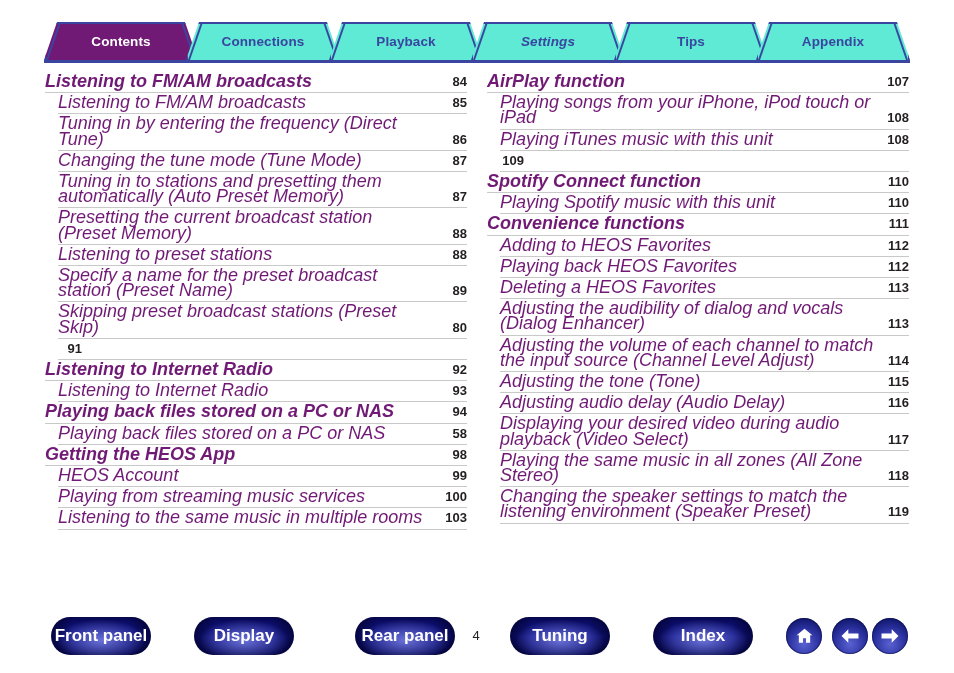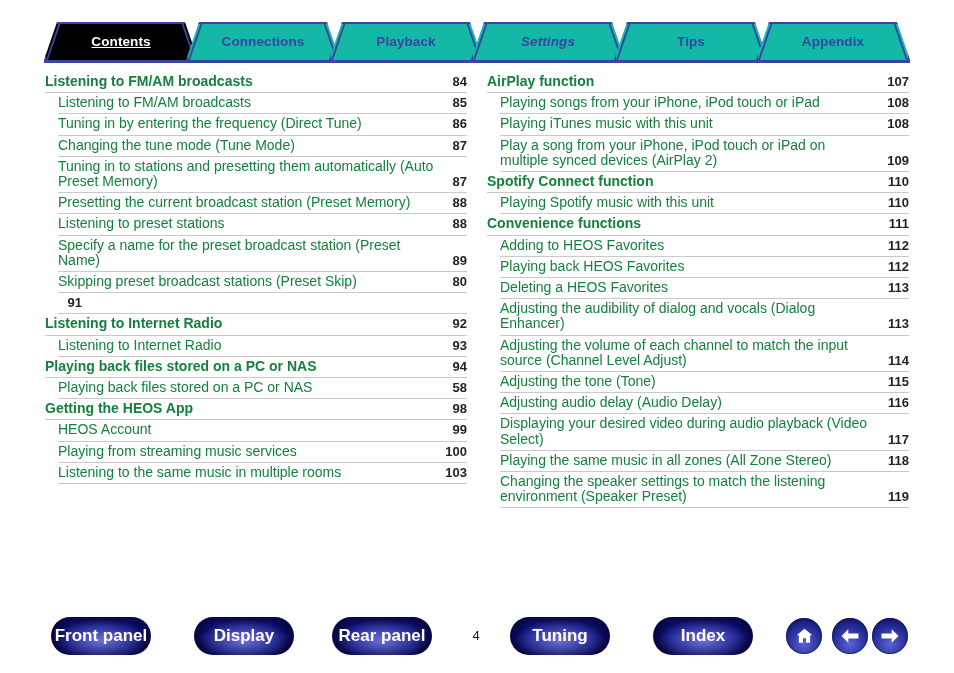--- a/index.html
+++ b/index.html
@@ -37,21 +37,21 @@
     top: 0;
     height: 38px;
     box-sizing: border-box;
     display: flex;
     align-items: center;
     justify-content: center;
     font-size: 13.5px;
     font-weight: bold;
     letter-spacing: 0.1px;
     color: #3a45a0;
-    background: #14b8a6;
+    background: #5eead4;
     border-top: 2px solid #3a45a0;
     border-left: 2px solid #3a45a0;
     border-right: 2px solid #3a45a0;
     border-top-left-radius: 13px;
     border-top-right-radius: 13px;
     -webkit-clip-path: polygon(0% 100%, 13px 0%, calc(100% - 13px) 0%, 100% 100%);
     clip-path: polygon(0% 100%, 13px 0%, calc(100% - 13px) 0%, 100% 100%);
     padding-bottom: 2px;
   }
   
@@ -60,23 +60,22 @@
     position: absolute;
     top: 0;
     bottom: 0;
     width: 2px;
     background: #3a45a0;
   }
   .tab::before { left: 0;  transform-origin: bottom left;  transform: skewX(-19deg); }
   .tab::after  { right: 0; transform-origin: bottom right; transform: skewX(19deg); }
 
   .tab.active {
-    background: #000000;
+    background: #701a75;
     color: #ffffff;
-    text-decoration: underline;
   }
   .tab.active::before, .tab.active::after { background: #3a45a0; }
 
   .tab-label { position: relative; z-index: 2; }
 
   
   .toc-col {
     position: absolute;
     top: 72px;
     width: 422px;
@@ -96,25 +95,26 @@
     padding: 2px 0 3px 0;
     margin-left: 0;
     width: 422px;
   }
   .toc-row.level2 {
     padding: 2px 0 3px 0;
     margin-left: 13px;
     width: 409px;
   }
   .toc-title {
-    font-size: 14px;
+    font-size: 18px;
     line-height: 15.2px;
-    color: #15803d;
+    color: #701a75;
     padding-right: 8px;
     flex: 1 1 auto;
+    font-style: italic;
   }
   .toc-row.level1 .toc-title { font-weight: bold; }
   .toc-row.level2 .toc-title { font-weight: normal; }
   .toc-page {
     font-size: 13px;
     line-height: 15.2px;
     color: #231f20;
     flex: 0 0 auto;
     text-align: right;
     min-width: 24px;
@@ -162,21 +162,21 @@
     position: absolute;
     left: 0; right: 0; top: 0; bottom: 0;
     border-radius: 19px;
     background: radial-gradient(ellipse 62% 78% at 50% 62%, rgba(120,128,230,0.85) 0%, rgba(120,128,230,0.0) 72%);
     pointer-events: none;
   }
   .pill .pill-label { position: relative; z-index: 2; }
 
   .pill.p1 { left: 51px; }
   .pill.p2 { left: 194px; }
-  .pill.p3 { left: 332px; }
+  .pill.p3 { left: 355px; }
   .pill.p4 { left: 510px; }
   .pill.p5 { left: 653px; }
 
   .page-number {
     position: absolute;
     left: 455px;
     top: 11px;
     width: 42px;
     text-align: center;
     font-size: 13px;
@@ -308,21 +308,20 @@
     </div>
     <div class="toc-row level2">
       <span class="toc-title">Playing songs from your iPhone, iPod touch or iPad</span>
       <span class="toc-page">108</span>
     </div>
     <div class="toc-row level2">
       <span class="toc-title">Playing iTunes music with this unit</span>
       <span class="toc-page">108</span>
     </div>
     <div class="toc-row level2">
-      <span class="toc-title">Play a song from your iPhone, iPod touch or iPad on multiple synced devices (AirPlay 2)</span>
       <span class="toc-page">109</span>
     </div>
     <div class="toc-row level1">
       <span class="toc-title">Spotify Connect function</span>
       <span class="toc-page">110</span>
     </div>
     <div class="toc-row level2">
       <span class="toc-title">Playing Spotify music with this unit</span>
       <span class="toc-page">110</span>
     </div>

